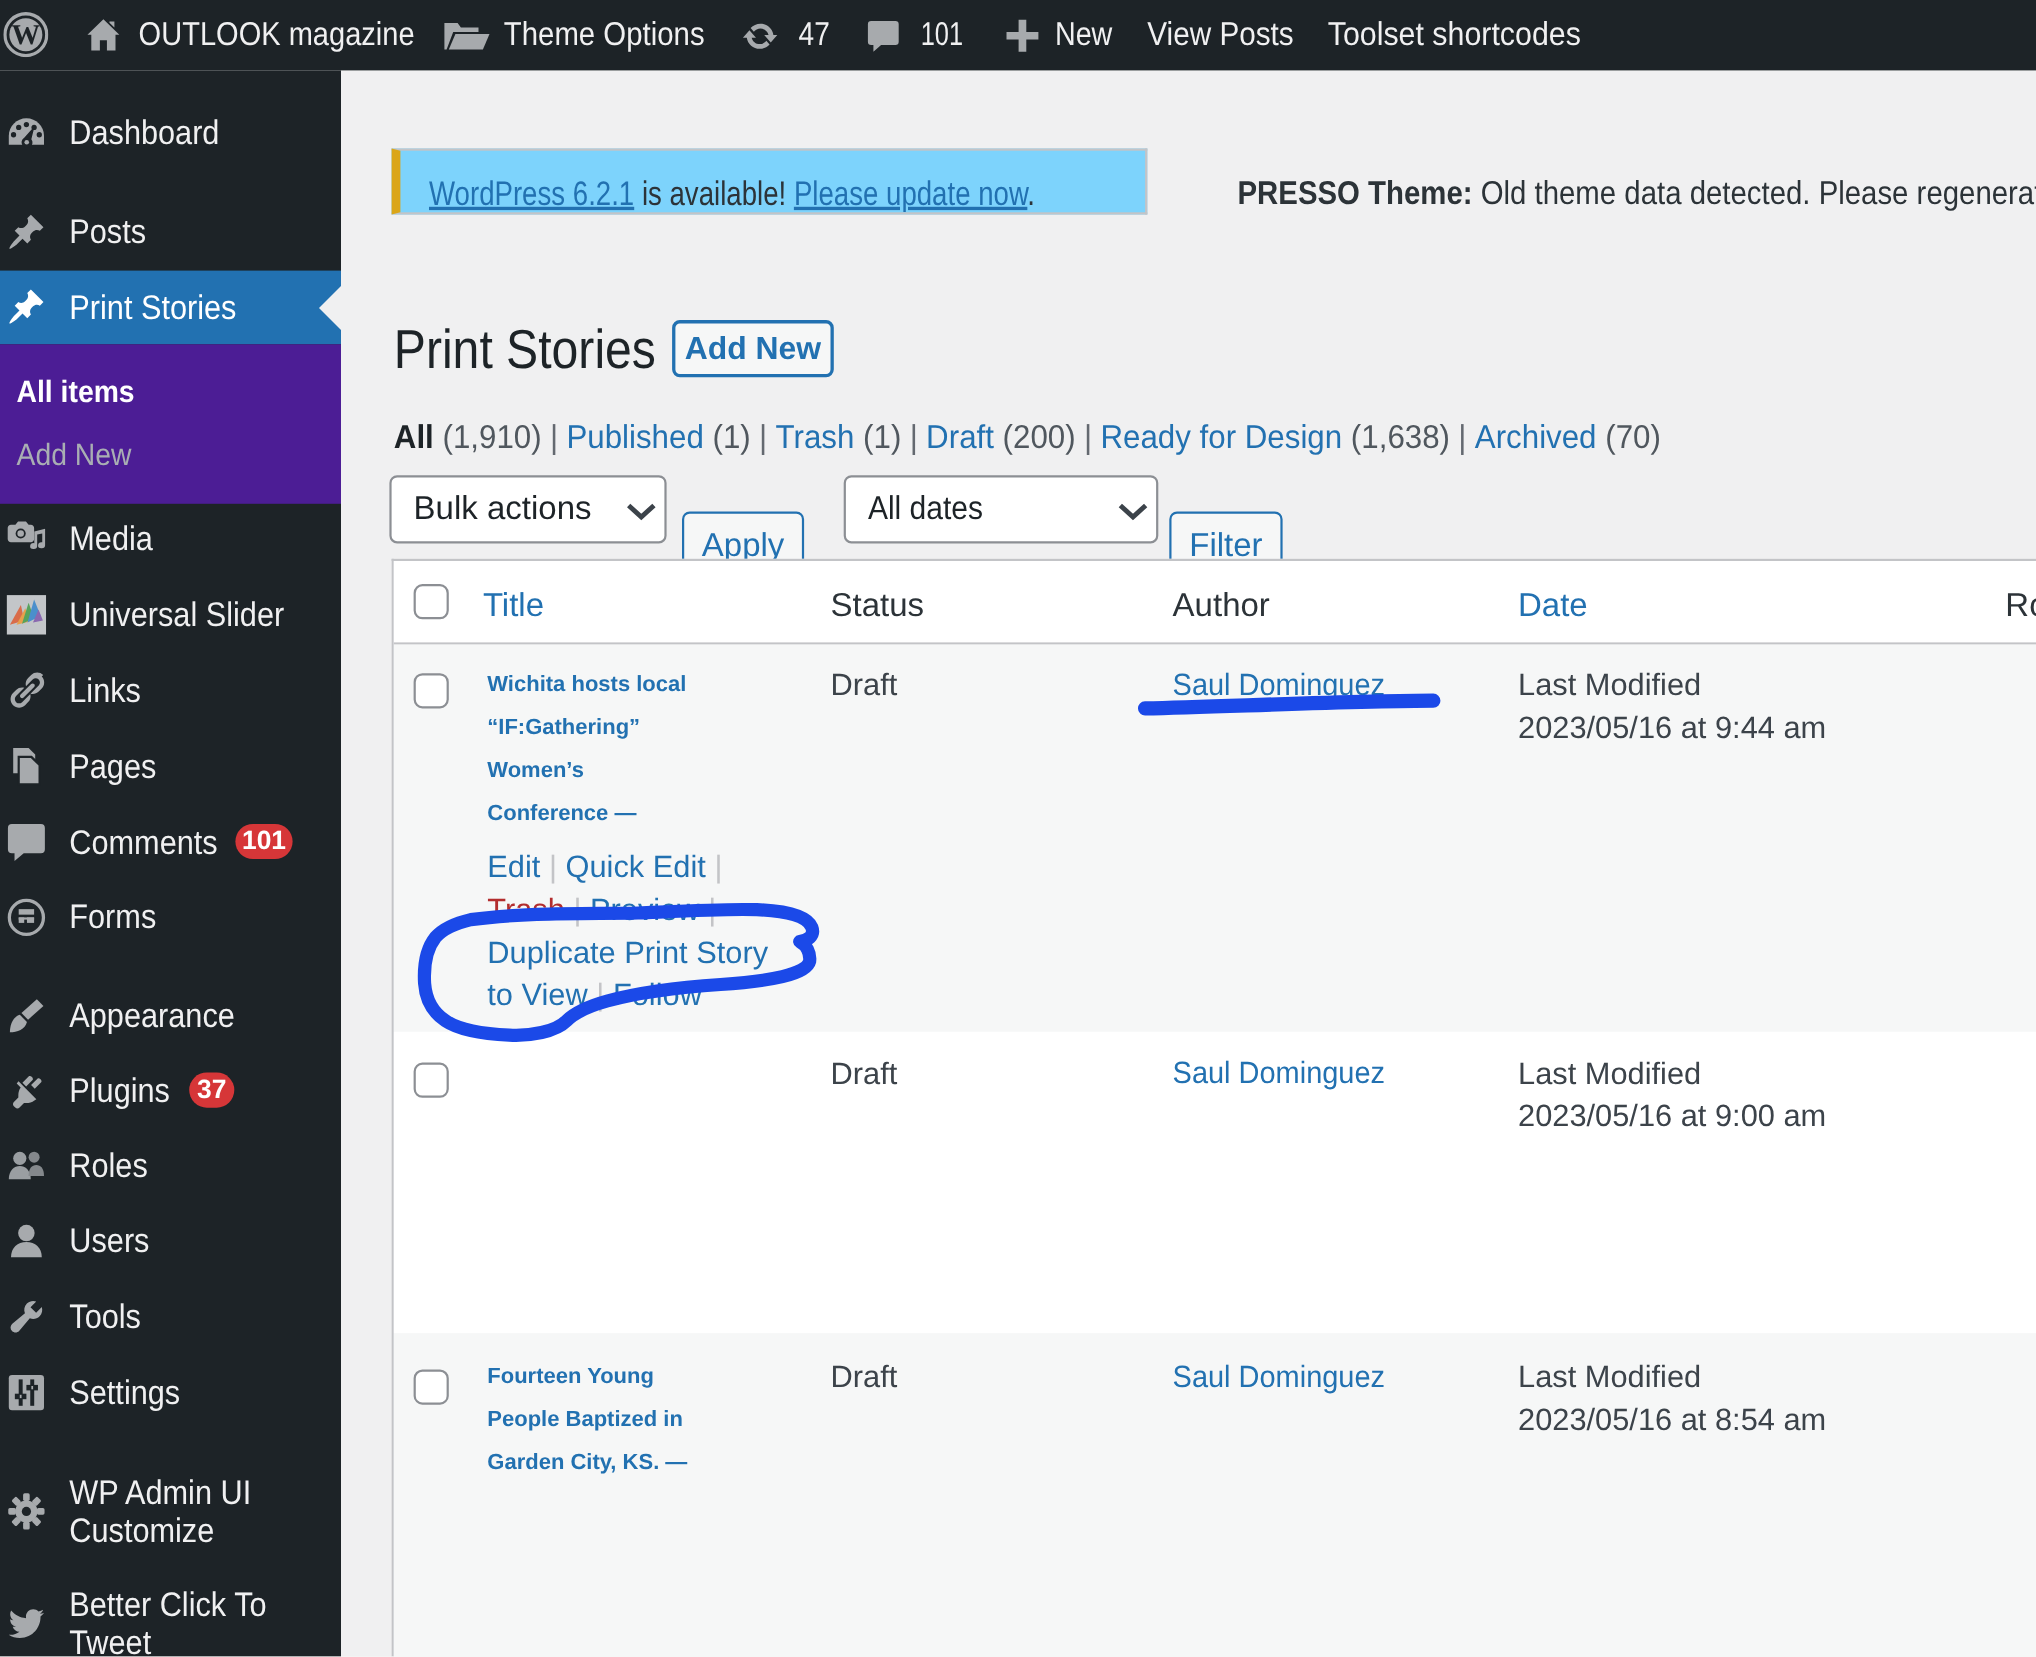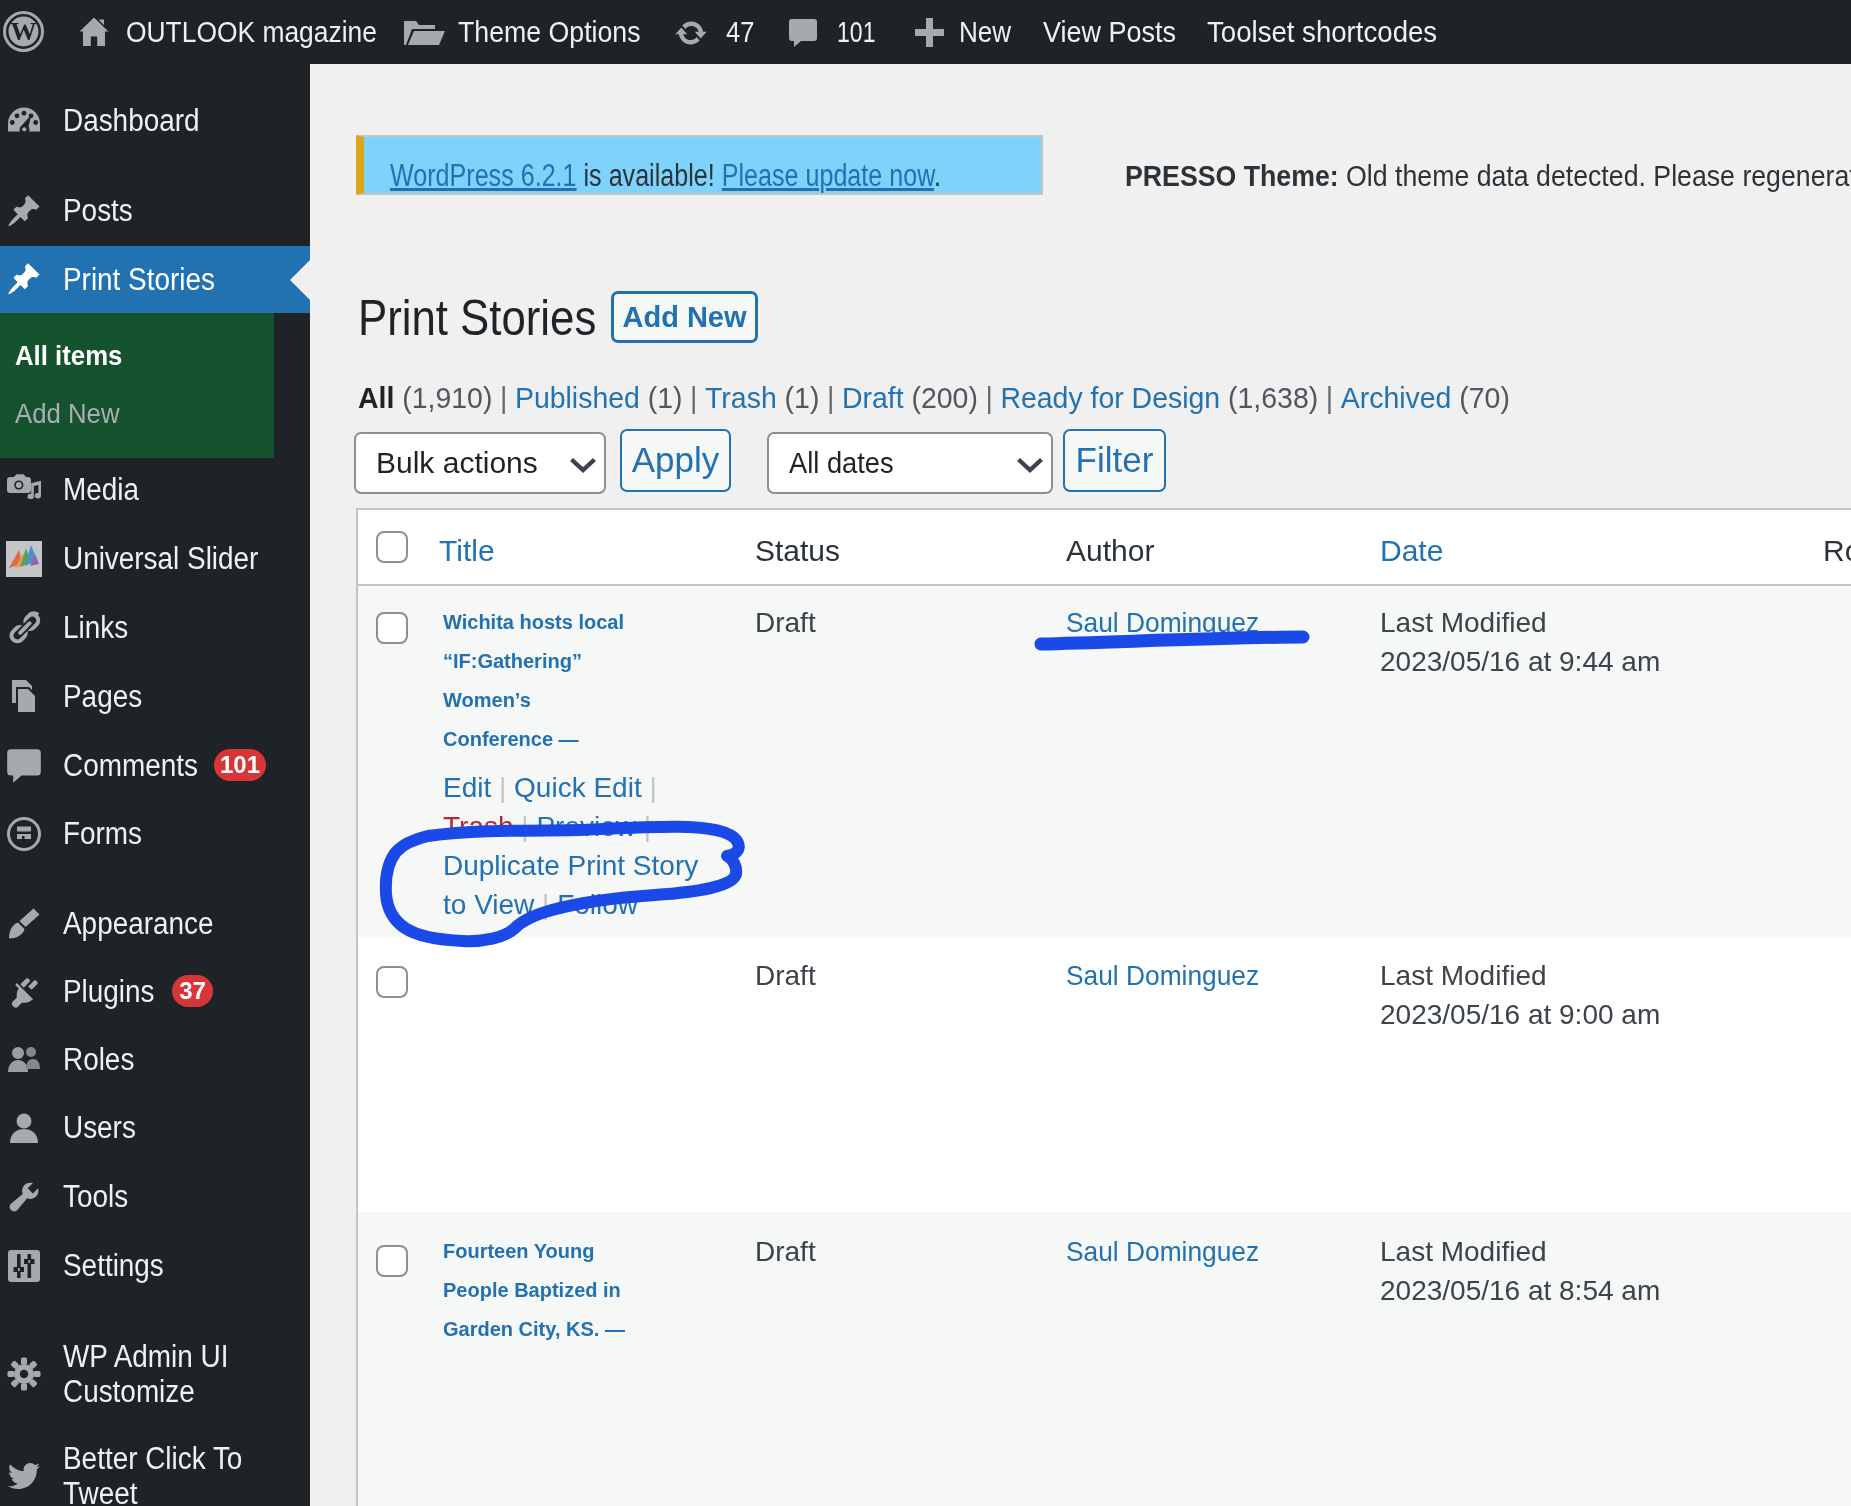--- a/index.html
+++ b/index.html
@@ -10,21 +10,21 @@
 
   
   #adminbar { position:absolute; left:0; top:0; width:1851px; height:64px; background:#1d2327; z-index:30; }
   #adminbar .txt { position:absolute; top:0; height:64px; line-height:64px; color:#f0f0f1; font-size:30px; white-space:nowrap; transform-origin:0 50%; }
 
   
   #sidebar { position:absolute; left:0; top:64px; width:310px; height:1442px; background:#1d2327; z-index:20; }
   .mi { position:absolute; left:0; width:310px; height:69px; }
   .mi .lbl { position:absolute; left:63px; top:0; height:69px; line-height:69px; font-size:31px; color:#f0f0f1; white-space:nowrap; transform:scaleX(.9); transform-origin:0 50%; }
   .mi .ico { position:absolute; left:6px; top:50%; transform:translateY(-50%); width:36px; height:36px; }
-  #submenu { position:absolute; left:0; top:249px; width:274px; height:145px; background:#14532d; }
+  #submenu { position:absolute; left:0; top:249px; width:310px; height:145px; background:#4c1d95; }
   #submenu .s1 { position:absolute; left:15px; top:27px; font-size:28px; font-weight:bold; color:#fff; transform:scaleX(.92); transform-origin:0 50%; }
   #submenu .s2 { position:absolute; left:15px; top:85px; font-size:28px; color:#a9aeb3; transform:scaleX(.92); transform-origin:0 50%; }
   #current { position:absolute; left:0; top:182px; width:310px; height:67px; background:#2271b1; }
   #current .lbl { position:absolute; left:63px; top:0; height:67px; line-height:67px; font-size:31px; color:#fff; transform:scaleX(.9); transform-origin:0 50%; }
   #current .arrow { position:absolute; right:0; top:50%; margin-top:-20px; width:0; height:0;
      border-top:20px solid transparent; border-bottom:20px solid transparent; border-right:20px solid #f0f0f1; }
   .badge { position:absolute; background:#d63638; color:#fff; border-radius:16px; height:32px;
      line-height:32px; font-size:24px; font-weight:bold; text-align:center; }
 
   
@@ -40,21 +40,21 @@
     text-align:center; line-height:46px; }
   #filters { position:absolute; left:358px; top:381px; font-size:30px; color:#50575e; white-space:nowrap; transform:scaleX(.948); transform-origin:0 50%; }
   #filters a { color:#2271b1; }
   #filters b { color:#1d2327; }
   #filters .sep { color:#646970; padding:0 8px; }
 
   .select { position:absolute; background:#fff; border:2px solid #8c8f94; border-radius:7px;
      font-size:30px; color:#1d2327; }
   .select span { position:absolute; left:20px; top:0; line-height:58px; white-space:nowrap; }
   .btn { position:absolute; background:#f6f7f7; border:2px solid #2271b1; border-radius:7px;
-     color:#2271b1; font-size:35px; text-align:center; }
+     color:#2271b1; font-size:30px; text-align:center;margin-top:36px; }
 
   
   #tbl { position:absolute; left:356px; top:508px; width:1495px; height:998px; background:#fff;
      border-top:2px solid #c3c4c7; border-left:2px solid #c3c4c7; }
   .thead { position:absolute; left:0; top:0; width:1495px; height:76px; background:#fff; border-bottom:2px solid #c3c4c7; }
   .row1 { position:absolute; left:0; top:76px; width:1495px; height:352px; background:#f6f7f7; }
   .row2 { position:absolute; left:0; top:428px; width:1495px; height:274px; background:#fff; }
   .row3 { position:absolute; left:0; top:702px; width:1495px; height:296px; background:#f6f7f7; }
   .cb { position:absolute; width:32px; height:32px; background:#fff; border:2px solid #8c8f94; border-radius:8px; }
   .hcell { position:absolute; top:24px; font-size:30px; color:#2c3338; }

